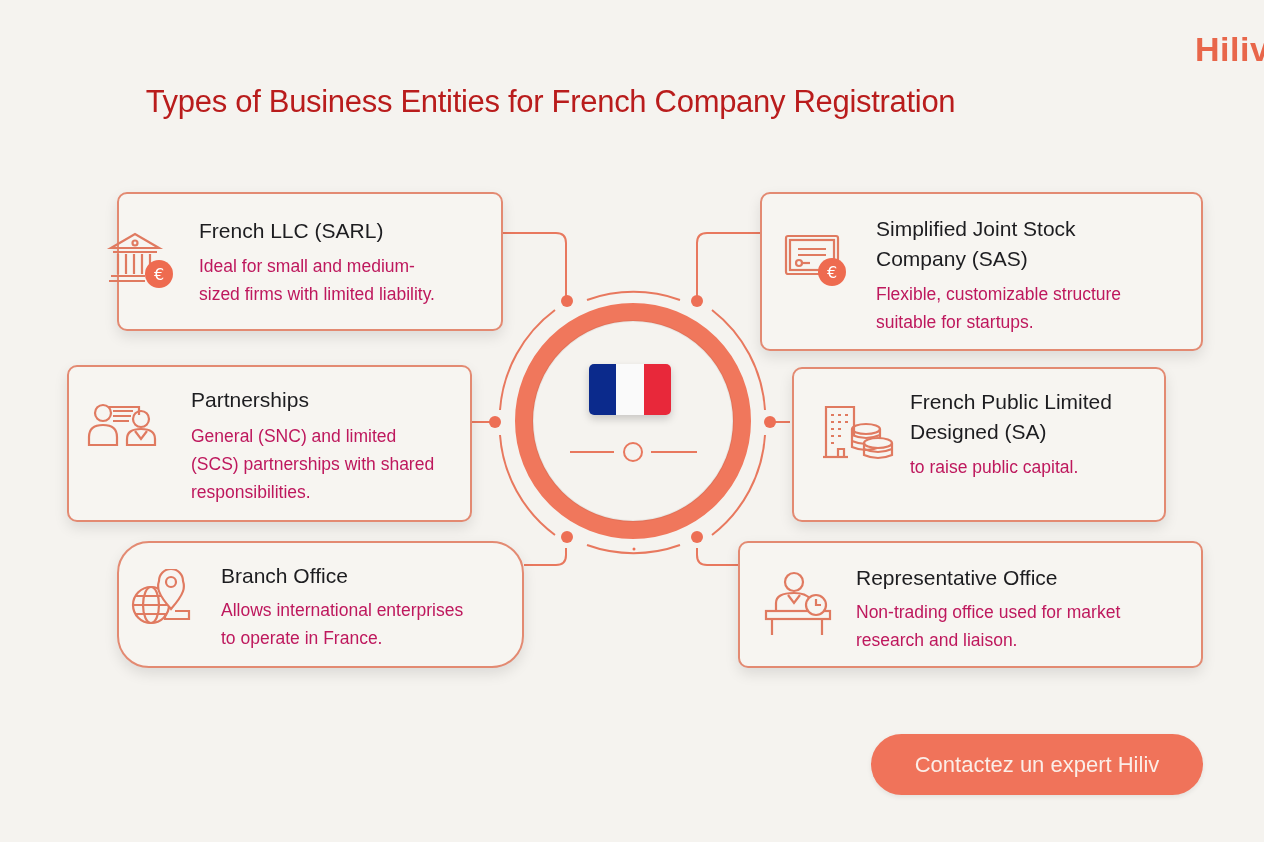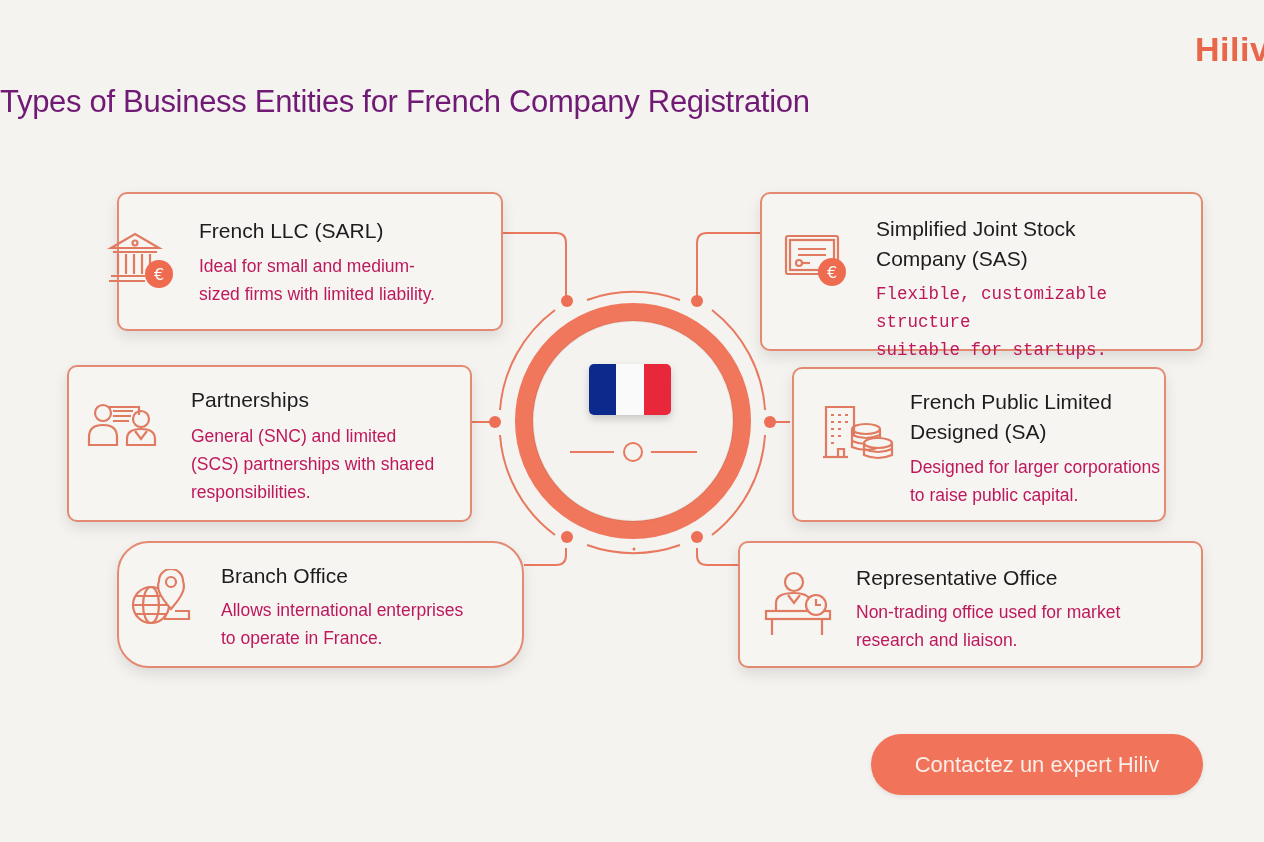--- a/index.html
+++ b/index.html
@@ -9,21 +9,21 @@
     font-family: "Liberation Sans", "DejaVu Sans", sans-serif;
     color: #1f1f22;
     position: relative;
   }
   .logo {
     position: absolute; left: 1150px; top: 30px;
     font-size: 34px; font-weight: 700; color: #e8664a; letter-spacing: 0.5px; margin-left: 45px;
   }
   .title {
     position: absolute; left: 0; top: 84px; width: 1101px;
-    font-size: 31px; font-weight: 400; color: #701a75;
+    text-align: center; font-size: 31px; font-weight: 400; color: #b91c1c;
     letter-spacing: -0.3px;
   }
   .card {
     position: absolute;
     background: #f7f5f1;
     border: 2px solid #e38a72;
     border-radius: 10px;
     box-shadow: 0 6px 14px rgba(0,0,0,0.10);
   }
   .card .icon { position: absolute; }
@@ -124,21 +124,21 @@
         <circle cx="15" cy="29" r="3"></circle>
         <path d="M18 29 H26"></path>
     </g>
     <circle cx="48" cy="38" r="14" fill="#ee6b50"></circle>
     <text x="48" y="44" text-anchor="middle" font-size="16" fill="#fff" font-family="DejaVu Sans, sans-serif">€</text>
   </svg>
   <div class="name" style="left:114px;top:20px;">
     <div>Simplified Joint Stock</div>
     <div>Company (SAS)</div>
   </div>
-  <div class="desc" style="left:114px;top:86px;font-family:Liberation Mono, monospace;">
+  <div class="desc" style="left:114px;top:86px;">
     <div>Flexible, customizable structure</div>
     <div>suitable for startups.</div>
   </div>
 </div>
 
 <div class="card" style="left:67px;top:365px;width:405px;height:157px;">
   <svg class="icon" style="left:18px;top:34px" width="80" height="50" viewBox="0 0 80 50">
     <g fill="none" stroke="#e07a60" stroke-width="2.2">
       <circle cx="16" cy="12" r="8"></circle>
         <path d="M2 44 V36 Q2 24 16 24 Q30 24 30 36 V44 Z"></path>
@@ -169,21 +169,20 @@
       <ellipse cx="56" cy="38" rx="14" ry="5" fill="#f7f5f1"></ellipse>
         <path d="M42 38 V50 Q56 56 70 50 V38"></path>
         <path d="M42 44 Q56 50 70 44"></path>
     </g>
   </svg>
   <div class="name" style="left:116px;top:18px;">
     <div>French Public Limited</div>
     <div>Designed (SA)</div>
   </div>
   <div class="desc" style="left:116px;top:84px;">
-    <div>Designed for larger corporations</div>
     <div>to raise public capital.</div>
   </div>
 </div>
 
 <div class="card" style="left:117px;top:541px;width:407px;height:127px;border-radius:32px;">
   <svg class="icon" style="left:10px;top:26px" width="66" height="62" viewBox="0 0 66 62">
     <g fill="none" stroke="#e07a60" stroke-width="2.2">
       <circle cx="22" cy="36" r="18"></circle>
         <ellipse cx="22" cy="36" rx="8" ry="18"></ellipse>
         <path d="M4 36 H40 M7 27 H37 M7 45 H37"></path>

